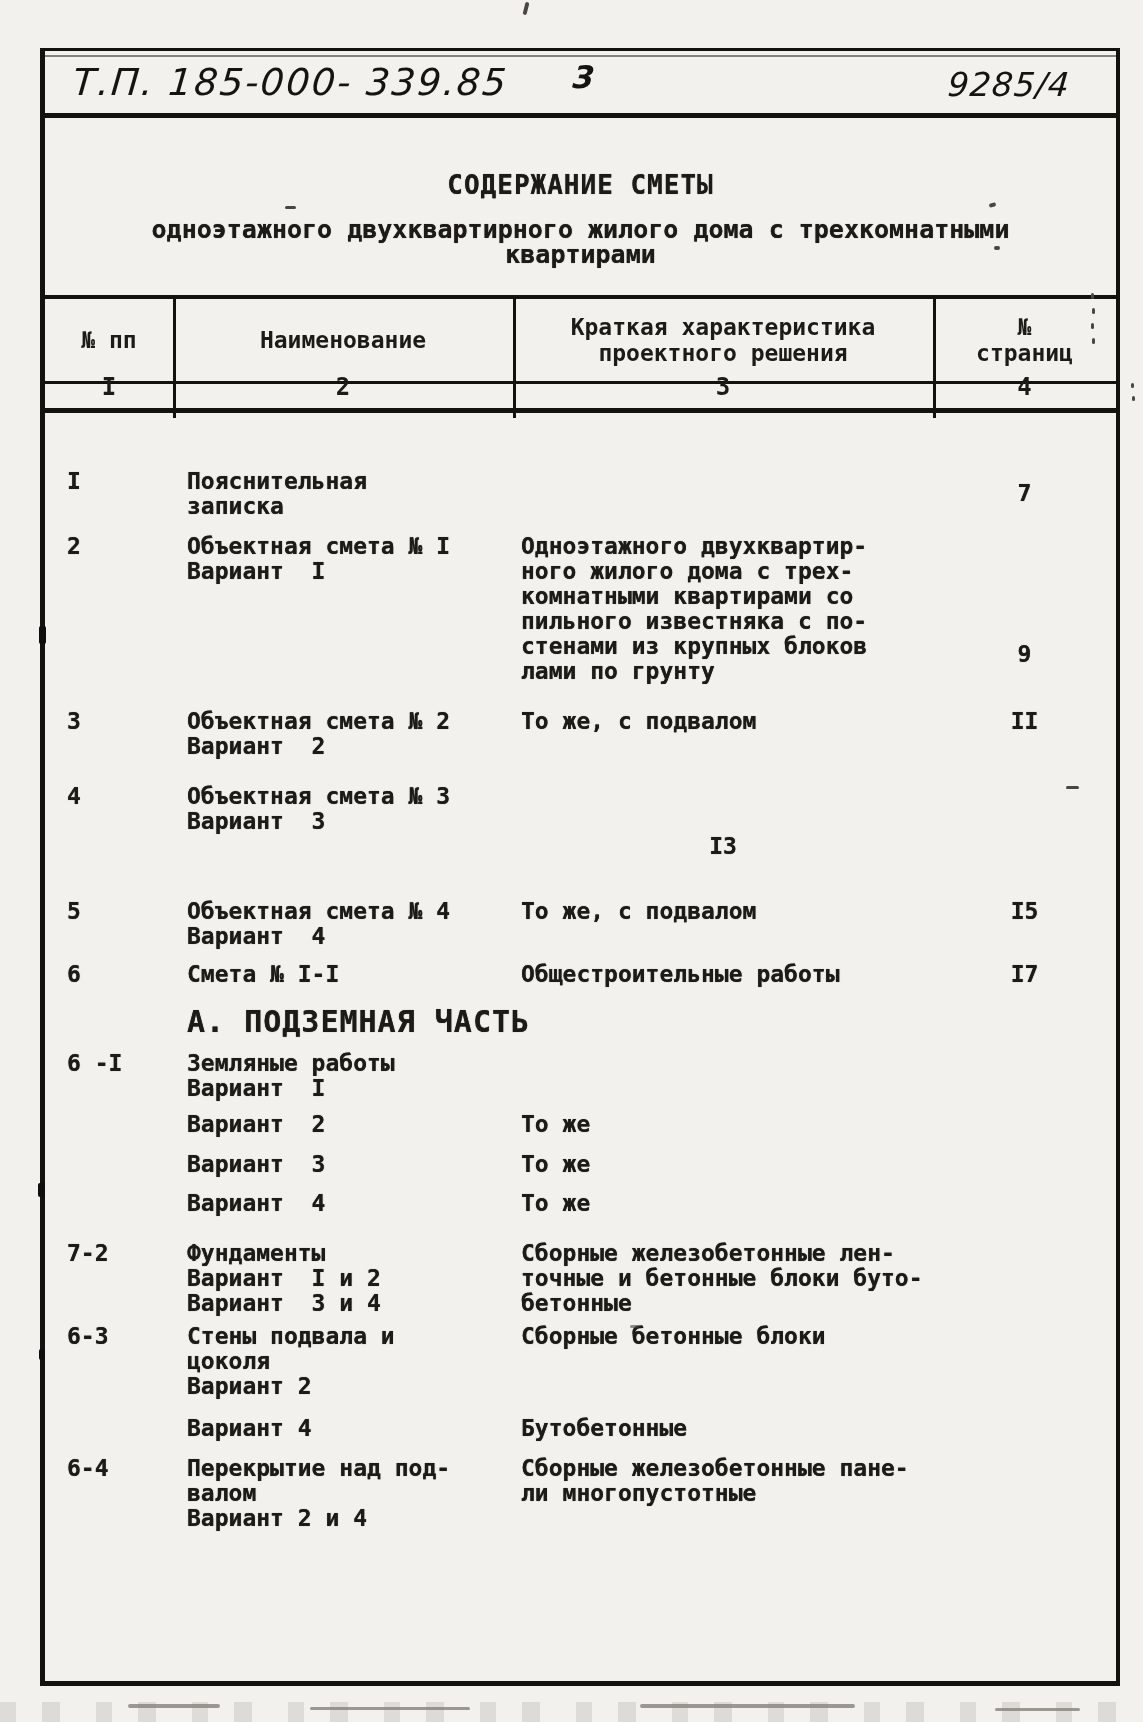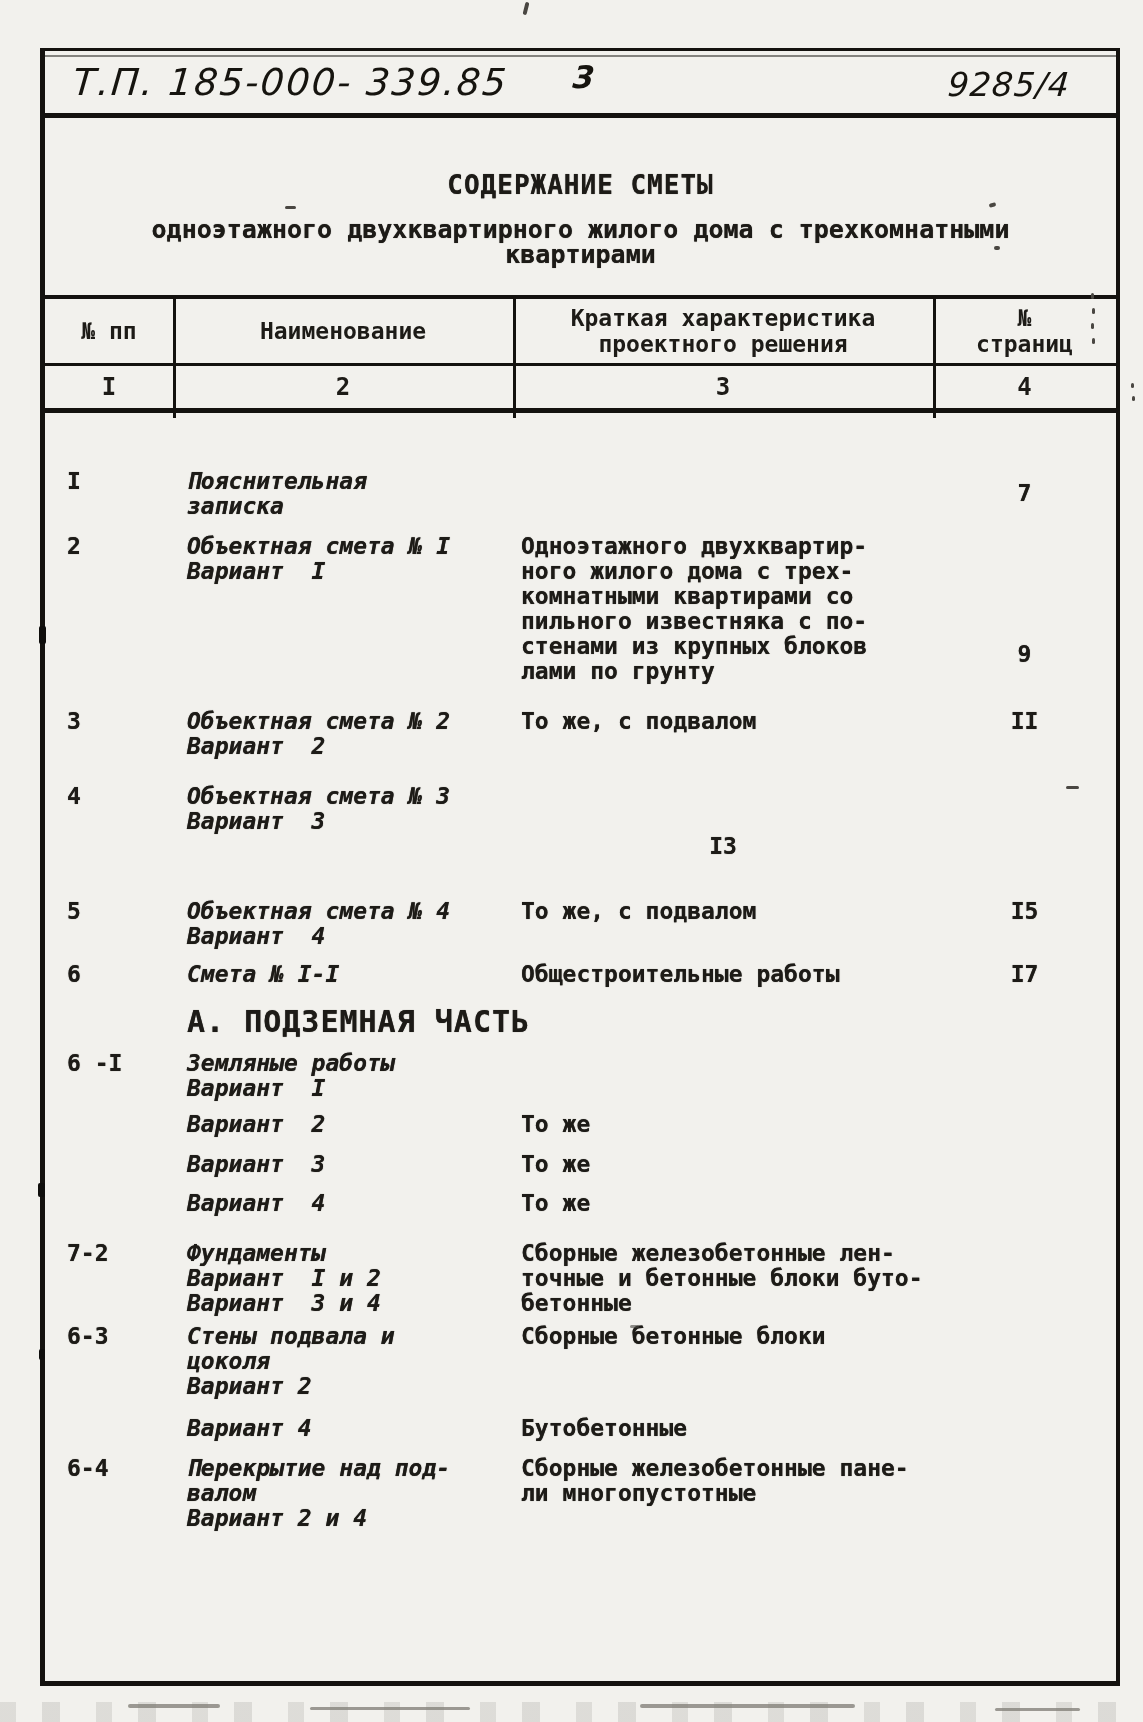--- a/index.html
+++ b/index.html
@@ -35,21 +35,21 @@
     font-size:26px;font-weight:700;letter-spacing:1px;
     text-shadow:0 0 .7px rgba(25,22,18,.9);
   }
   .subtitle{
     position:absolute;top:166px;left:0;right:0;text-align:center;
     font-size:25px;line-height:25px;font-weight:700;white-space:pre-line;
     text-shadow:0 0 .7px rgba(25,22,18,.9);
   }
   
   .thead{
-    position:absolute;top:244px;left:0;right:0;height:71px;box-sizing:border-box;
+    position:absolute;top:244px;left:0;right:0;height:89px;box-sizing:border-box;
     border-top:4px solid #14120f;border-bottom:3px solid #14120f;
     display:grid;grid-template-columns:128px 340px 420px 1fr;
     align-items:center;text-align:center;
     font-size:23px;line-height:26px;font-weight:700;white-space:pre-line;
   }
   .tnums{
     position:absolute;top:315px;left:0;right:0;height:47px;box-sizing:border-box;
     border-bottom:5px solid #14120f;
     display:grid;grid-template-columns:128px 340px 420px 1fr;
     align-items:center;text-align:center;
@@ -58,21 +58,21 @@
   .vline{position:absolute;top:244px;height:123px;width:3px;background:#14120f;}
   .vline.v1{left:128px}.vline.v2{left:468px}.vline.v3{left:888px}
   
   .rows{position:absolute;top:368px;left:0;right:0;}
   .trow{
     display:grid;grid-template-columns:128px 340px 420px 1fr;
     font-size:23px;line-height:25px;font-weight:700;
     text-shadow:0 0 .7px rgba(25,22,18,.85);
   }
   .cell-num{padding-left:22px;white-space:pre;}
-  .cell-name{padding-left:14px;font-style:italic;}
+  .cell-name{padding-left:14px;}
   .cell-desc{padding-left:8px;}
   .cell-page{text-align:center;}
   .line{white-space:pre;}
   .section{
     font-size:30px;line-height:25px;font-weight:700;padding-left:142px;
     text-shadow:0 0 .7px rgba(25,22,18,.85);letter-spacing:1px;
   }
   .rows>*:nth-child(1){margin-top:50px}
   .rows>*:nth-child(2){margin-top:15px}
   .rows>*:nth-child(3){margin-top:25px}

